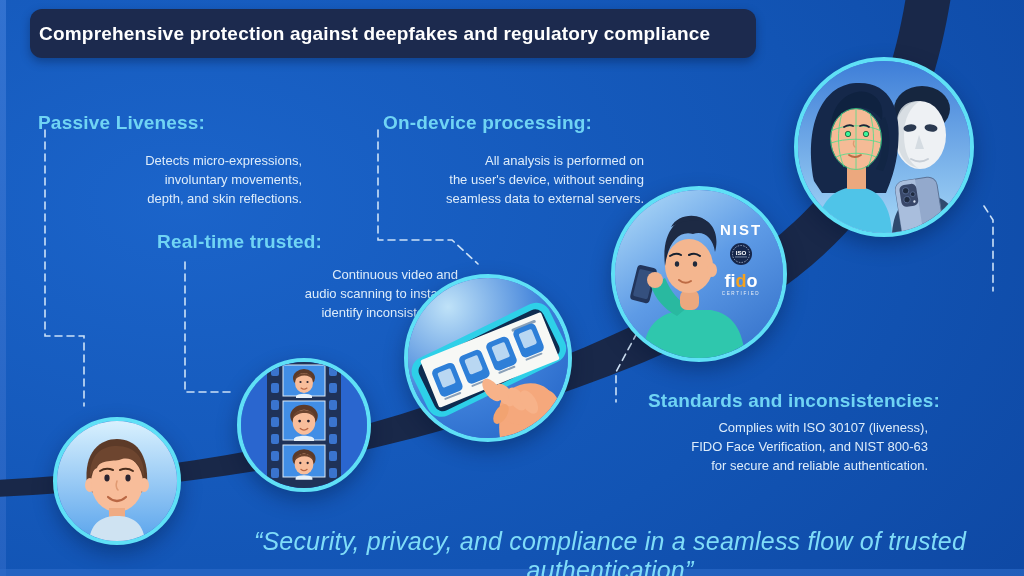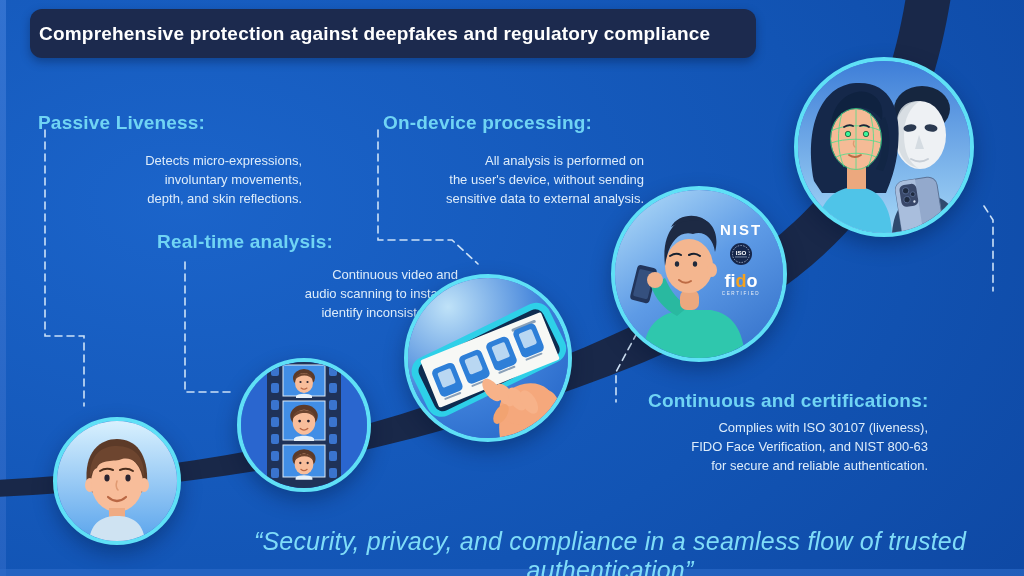--- a/index.html
+++ b/index.html
@@ -72,33 +72,33 @@
     <div class="banner-title">Comprehensive protection against deepfakes and regulatory compliance</div>
   </div>
 
   <div class="section sec-passive">
     <h2 class="section-heading">Passive Liveness:</h2>
     <p class="section-body">Detects micro-expressions,
 involuntary movements,
 depth, and skin reflections.</p>
   </div>
   <div class="section sec-realtime">
-    <h2 class="section-heading">Real-time analysis:</h2>
+    <h2 class="section-heading">Real-time trusted:</h2>
     <p class="section-body">Continuous video and
 audio scanning to instantly
 identify inconsistencies.</p>
   </div>
   <div class="section sec-ondevice">
     <h2 class="section-heading">On-device processing:</h2>
     <p class="section-body">All analysis is performed on
 the user's device, without sending
-sensitive data to external analysis.</p>
+seamless data to external servers.</p>
   </div>
   <div class="section sec-standards">
-    <h2 class="section-heading">Continuous and certifications:</h2>
+    <h2 class="section-heading">Standards and inconsistencies:</h2>
     <p class="section-body">Complies with ISO 30107 (liveness),
 FIDO Face Verification, and NIST 800-63
 for secure and reliable authentication.</p>
   </div>
 
   <div class="circle c1">
     <svg width="120" height="120" viewBox="0 0 120 120">
       <defs>
         <linearGradient id="c1g" x1="0" y1="0" x2="0" y2="1">
           <stop offset="0" stop-color="#d9f1fe"></stop>

